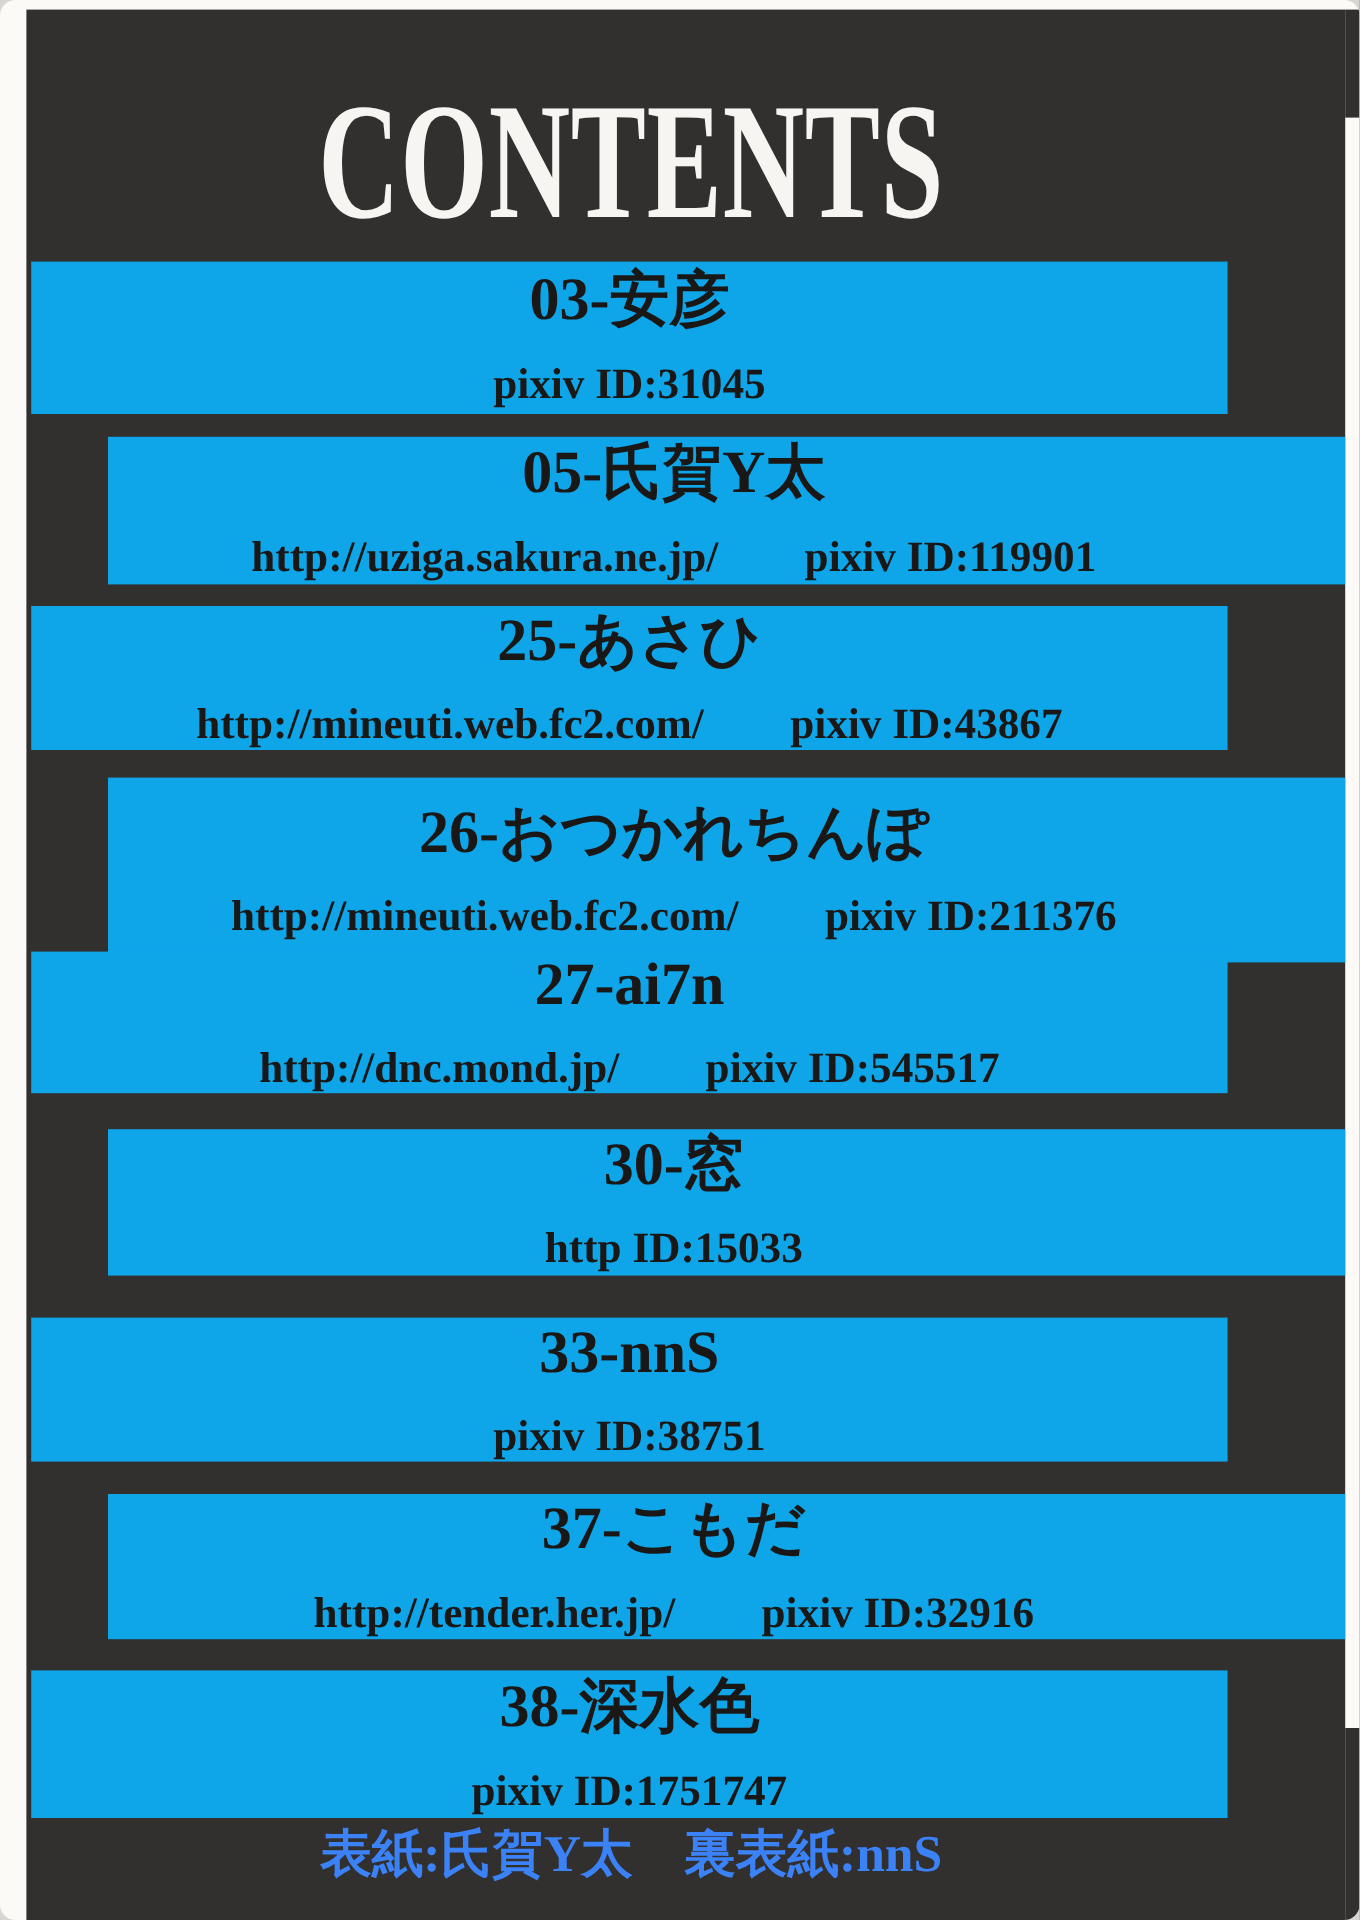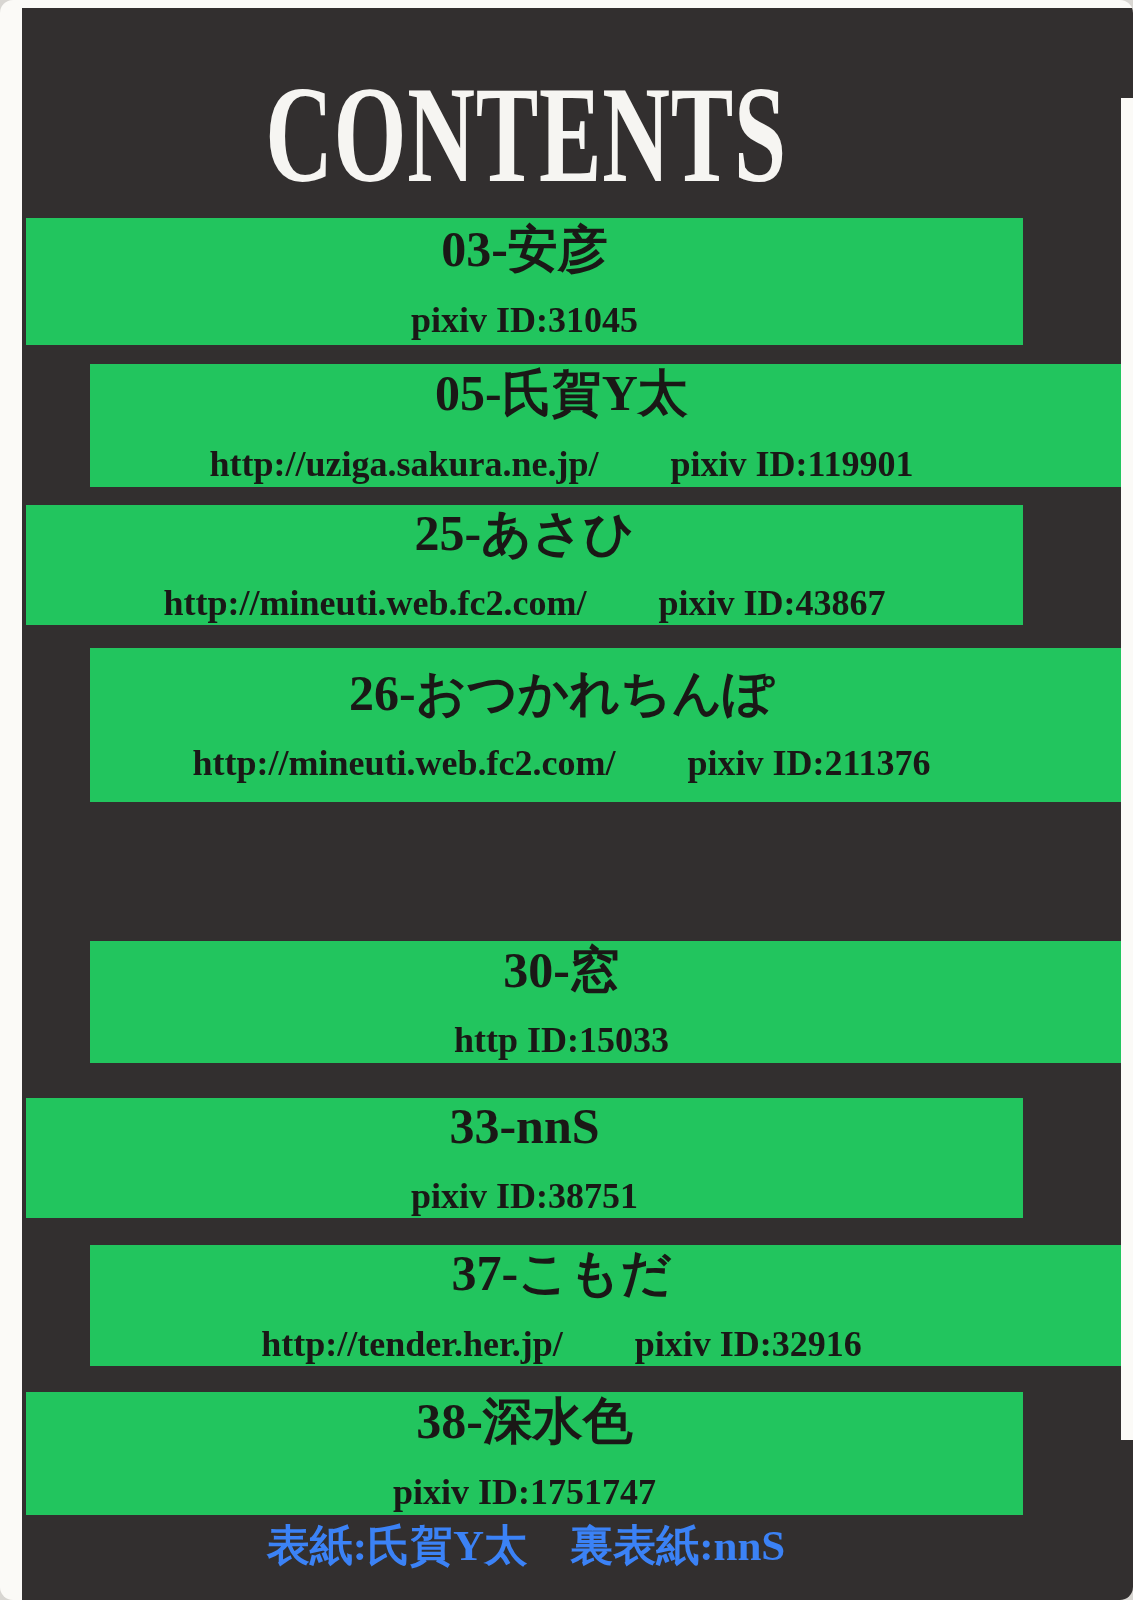--- a/index.html
+++ b/index.html
@@ -33,21 +33,21 @@
     font-weight: bold;
     line-height: 1;
     letter-spacing: 1px;
     transform: scaleX(0.68);
     transform-origin: 50% 50%;
     white-space: nowrap;
   }
 
   .bar {
     position: absolute;
-    background: #22c55e;
+    background: #0ea5e9;
     display: flex;
     flex-direction: column;
     align-items: center;
     justify-content: center;
     gap: 26px;
     color: #1a1816;
     box-sizing: border-box;
   }
   .bar.odd  { left: 26px; width: 997px; }      
   .bar.even { left: 90px; width: 1031px; padding-right: 88px; } 
@@ -126,20 +126,27 @@
   </div>
 
   <div class="bar even" id="e3">
     <div class="entry-title">26-おつかれちんぽ</div>
     <div class="entry-info">
       <span class="entry-url">http://mineuti.web.fc2.com/</span>
       <span class="entry-pixiv">pixiv ID:211376</span>
     </div>
   </div>
 
+  <div class="bar odd" id="e4">
+    <div class="entry-title">27-ai7n</div>
+    <div class="entry-info">
+      <span class="entry-url">http://dnc.mond.jp/</span>
+      <span class="entry-pixiv">pixiv ID:545517</span>
+    </div>
+  </div>
 
   <div class="bar even" id="e5">
     <div class="entry-title">30-窓</div>
     <div class="entry-info">
 
       <span class="entry-pixiv">http ID:15033</span>
     </div>
   </div>
 
   <div class="bar odd" id="e6">

